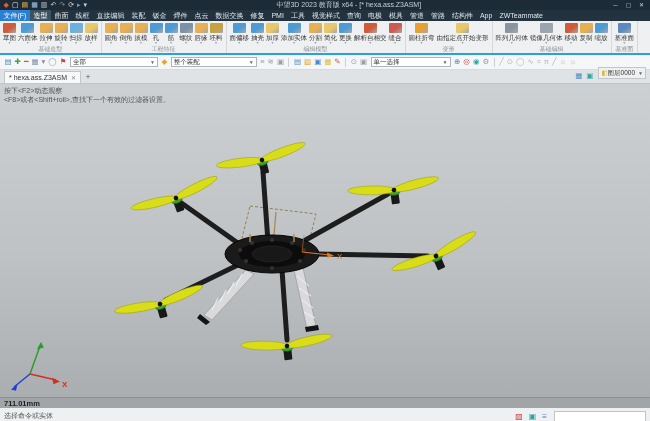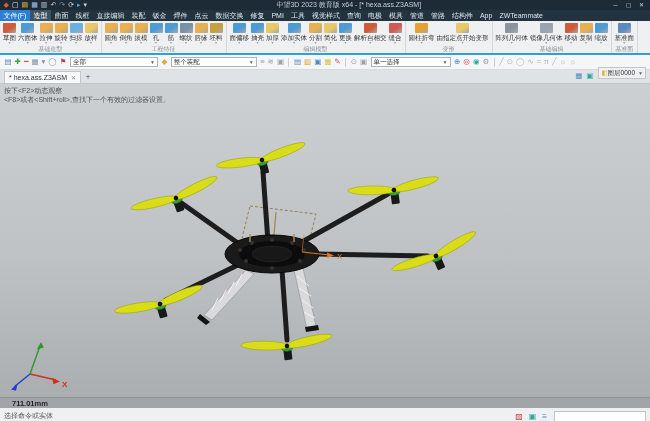--- a/index.html
+++ b/index.html
@@ -46,21 +46,21 @@
   .dicon{font-size:7.5px;margin:0 2px;}
   .layercombo{display:flex;align-items:center;background:#eef0f1;border:1px solid #c2c6c9;height:10px;
               padding:0 2px;font-size:6.5px;color:#333;margin-left:3px;}
   .layercombo .car{font-size:5px;color:#667;margin-left:3px;}
   
   .viewport{position:relative;height:313px;background:linear-gradient(180deg,#cdd0d2 0%,#bfc2c4 55%,#abaeb0 100%);}
   .prompt{position:absolute;left:4px;top:2px;font-size:7px;line-height:9px;color:#4e5256;z-index:2;}
   .viewport svg{position:absolute;left:0;top:0;}
   
   .scalebar{height:10px;background:#a2a5a8;border-top:1px solid #8e9194;display:flex;align-items:center;
-            padding:0 12px;font-size:7.5px;font-weight:bold;color:#1e1e1e;}
+            padding:0 4px;font-size:7.5px;font-weight:bold;color:#1e1e1e;}
   
   .statusbar{height:16px;background:#eef0f1;display:flex;align-items:center;padding:0 4px;font-size:7px;color:#555;}
   .status-right{margin-left:auto;display:flex;align-items:center;}
   .sbicon{font-size:8px;margin:0 3px;}
   .status-input{width:92px;height:11px;background:#fff;border:1px solid #c0c4c7;box-sizing:border-box;margin-left:4px;}
 </style>
 </head>
 <body>
 
 <div class="titlebar">

